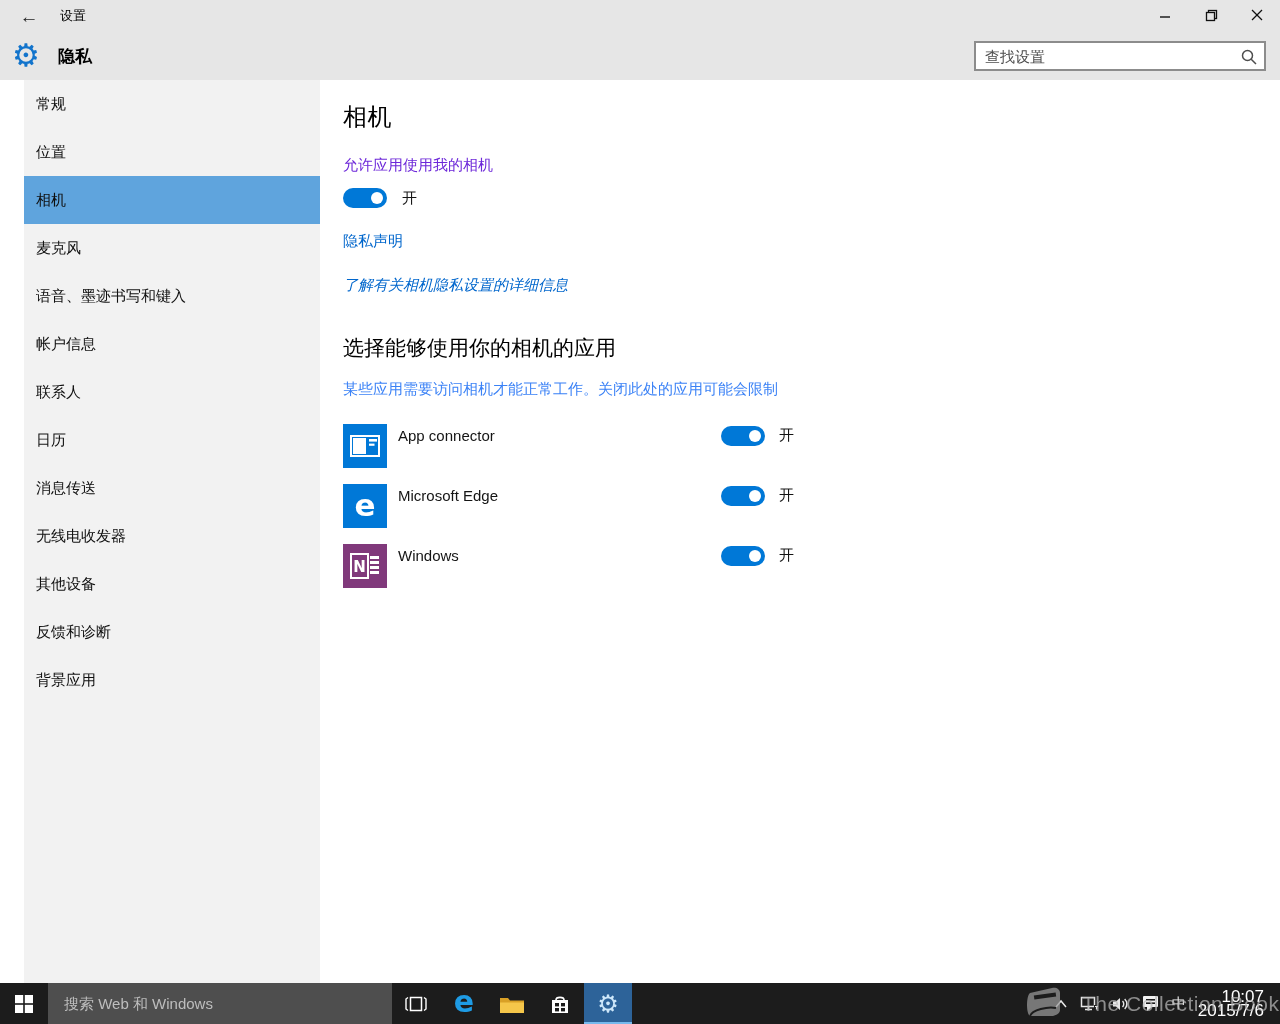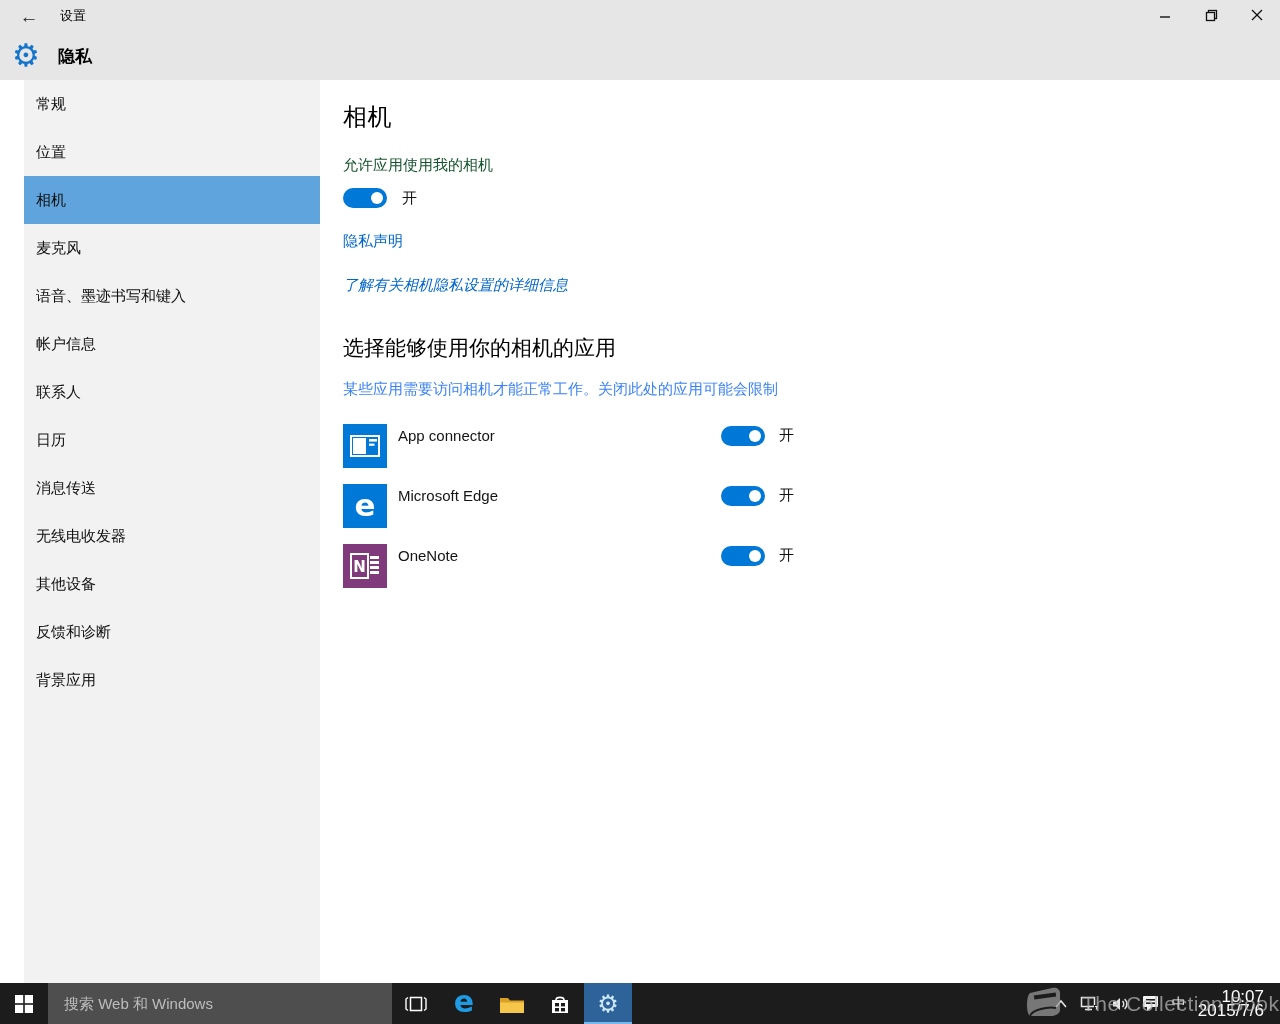--- a/index.html
+++ b/index.html
@@ -25,21 +25,21 @@
 
   
   .sidebar { position:absolute; left:0; top:80px; width:320px; height:903px; background:#f2f2f2;margin-left:24px; }
   .side-item { height:48px; display:flex; align-items:center; padding-left:12px; font-size:15px; color:#0f0f0f; cursor:pointer; }
   .side-item.selected { background:#5fa4dd; }
 
   
   .main { position:absolute; left:320px; top:80px; right:0; height:903px; background:#fff; }
   .content { position:absolute; left:23px; top:0; width:560px; }
   .h1 { margin-top:21px; font-size:24px; font-weight:400; letter-spacing:.5px; color:#000; }
-  .lbl { margin-top:23px; font-size:15px; color:#14532d; }
+  .lbl { margin-top:23px; font-size:15px; color:#6d28d9; }
   .toggle-row { margin-top:13px; display:flex; align-items:center; }
   .toggle { width:44px; height:20px; border-radius:10px; background:#0078d7; position:relative; cursor:pointer; flex:0 0 44px; }
   .toggle .knob { position:absolute; right:4px; top:4px; width:12px; height:12px; border-radius:50%; background:#fff; }
   .toggle-state { margin-left:15px; font-size:15px; color:#141414; }
   .link { margin-top:24px; font-size:15px; color:#0066cc; cursor:pointer; width:max-content; }
   .link.second { margin-top:25px;font-style:italic; }
   .h2 { margin-top:39px; font-size:21px; font-weight:400; color:#000; }
   .desc { margin-top:17px; font-size:15px; line-height:19px; color:#3b82f6; }
   .apps { margin-top:26px; }
   .app-row { display:flex; align-items:flex-start; margin-bottom:16px; height:44px; }
@@ -94,20 +94,27 @@
     </div>
     <div class="win-btn">
       <svg width="12" height="12">
         <line x1="1" y1="1" x2="11" y2="11" stroke="#111" stroke-width="1.3"></line>
         <line x1="11" y1="1" x2="1" y2="11" stroke="#111" stroke-width="1.3"></line>
       </svg>
     </div>
   </div>
   <div class="hdr-gear">⚙</div>
   <div class="page-title">隐私</div>
+  <div class="find-box">
+    <input type="text" placeholder="查找设置" style="">
+    <svg class="find-glass" width="18" height="18">
+      <circle cx="7.5" cy="7.5" r="5" fill="none" stroke="#4d4d4d" stroke-width="1.5"></circle>
+      <line x1="11.2" y1="11.2" x2="16" y2="16" stroke="#4d4d4d" stroke-width="1.5"></line>
+    </svg>
+  </div>
 </div>
 
 <div class="sidebar">
   <div class="side-item">
       <span>常规</span>
     </div>
   <div class="side-item">
       <span>位置</span>
     </div>
   <div class="side-item selected">
@@ -198,21 +205,21 @@
         <div class="app-icon purple">
           <svg width="32" height="28">
             <rect x="2" y="2" width="17" height="24" fill="none" stroke="#fff" stroke-width="2"></rect>
             <text x="10.5" y="20" text-anchor="middle" font-size="15" font-weight="bold" fill="#fff" font-family="'DejaVu Sans',sans-serif">N</text>
             <rect x="21" y="4" width="9" height="3" fill="#fff"></rect>
             <rect x="21" y="9" width="9" height="3" fill="#fff"></rect>
             <rect x="21" y="14" width="9" height="3" fill="#fff"></rect>
             <rect x="21" y="19" width="9" height="3" fill="#fff"></rect>
           </svg>
         </div>
-        <div class="app-name">OneNote</div>
+        <div class="app-name">Windows</div>
         <div class="toggle">
             <div class="knob"></div>
           </div>
         <div class="toggle-state">开</div>
       </div>
 
     </div>
   </div>
 </div>
 

